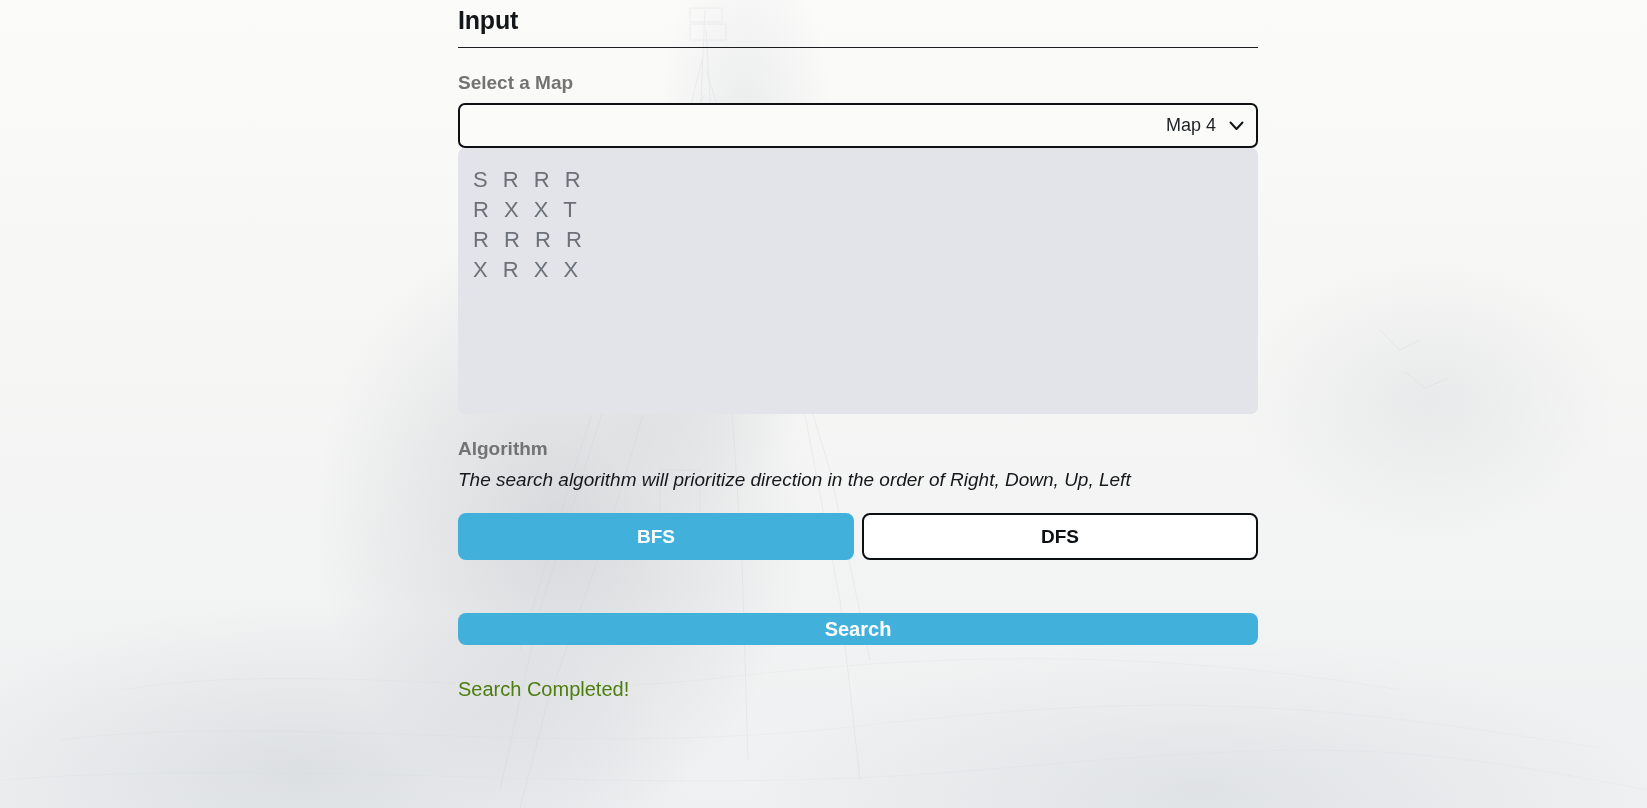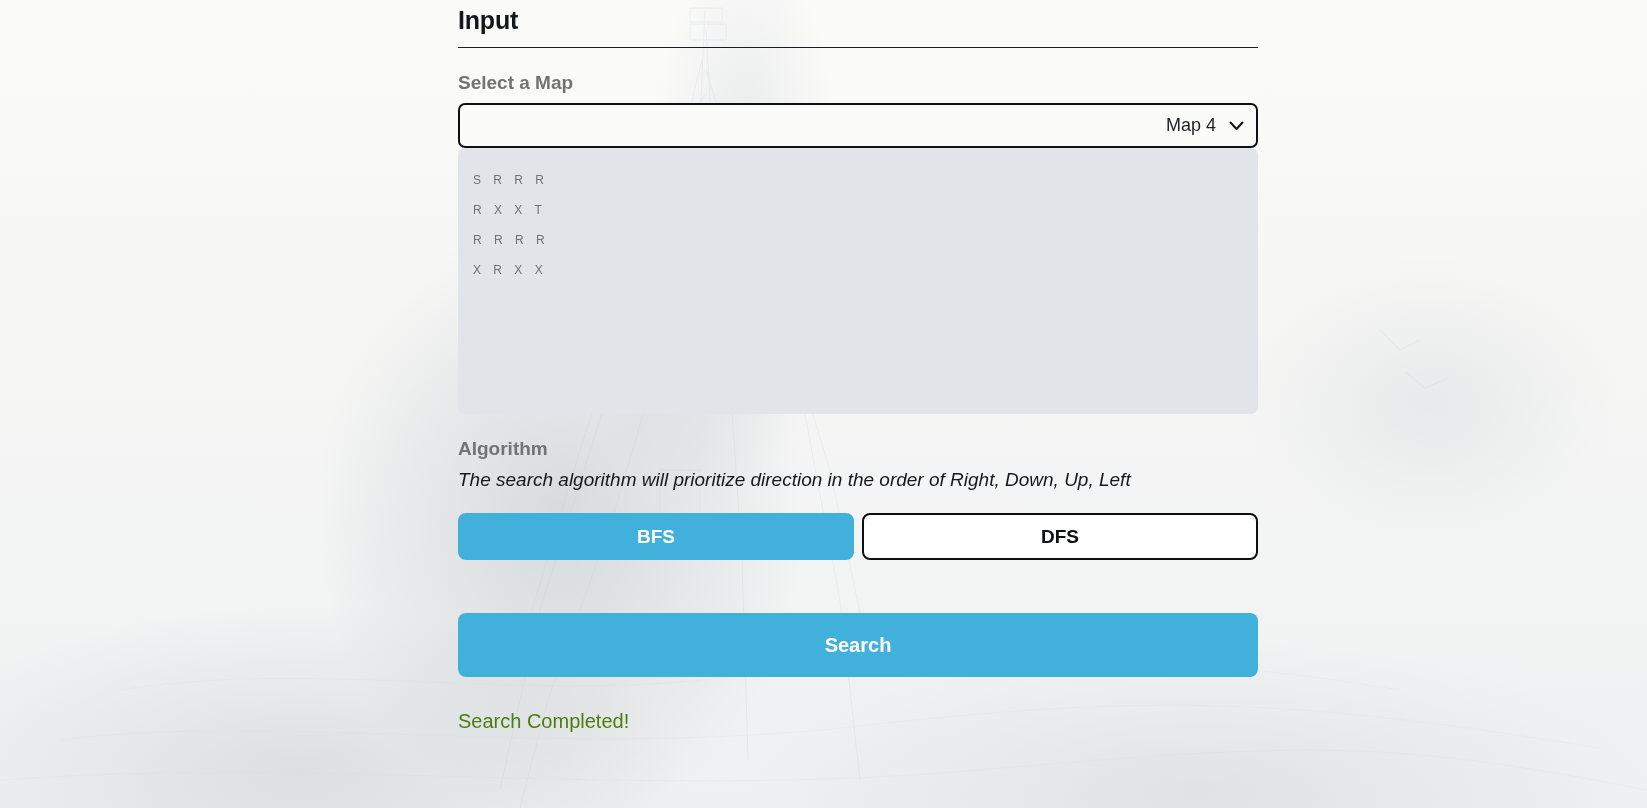--- a/index.html
+++ b/index.html
@@ -109,21 +109,21 @@
   
   .map-textarea {
     width: 800px;
     height: 266px;
     background: #e3e4e9;
     border: none;
     border-radius: 7px;
     resize: none;
     outline: none;
     font-family: "Liberation Sans", sans-serif;
-    font-size: 12px;
+    font-size: 22px;
     line-height: 30px;
     letter-spacing: 4.5px;
     color: #6b7079;
     padding: 17px 0 0 15px;
     display: block;
   }
 
   
   .algo-desc {
     font-size: 19px;
@@ -159,21 +159,21 @@
   }
   .algo-btn.inactive {
     background: #ffffff;
     color: #0d1013;
     border-color: #0d1013;
   }
 
   
   .search-btn {
     width: 800px;
-    height: 64px;
+    height: 32px;
     margin-top: 53px;
     background: #41b0da;
     border: none;
     border-radius: 8px;
     color: #ffffff;
     font-family: "Liberation Sans", sans-serif;
     font-size: 20px;
     font-weight: bold;
     display: flex;
     align-items: center;

